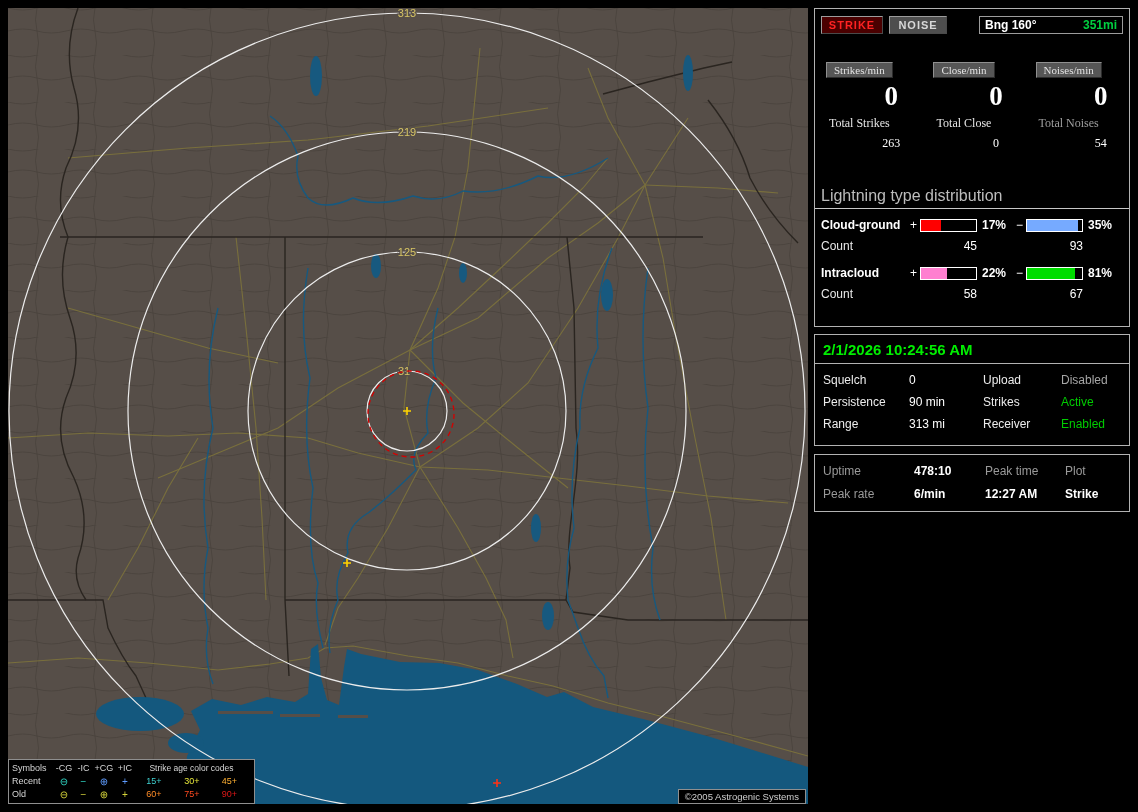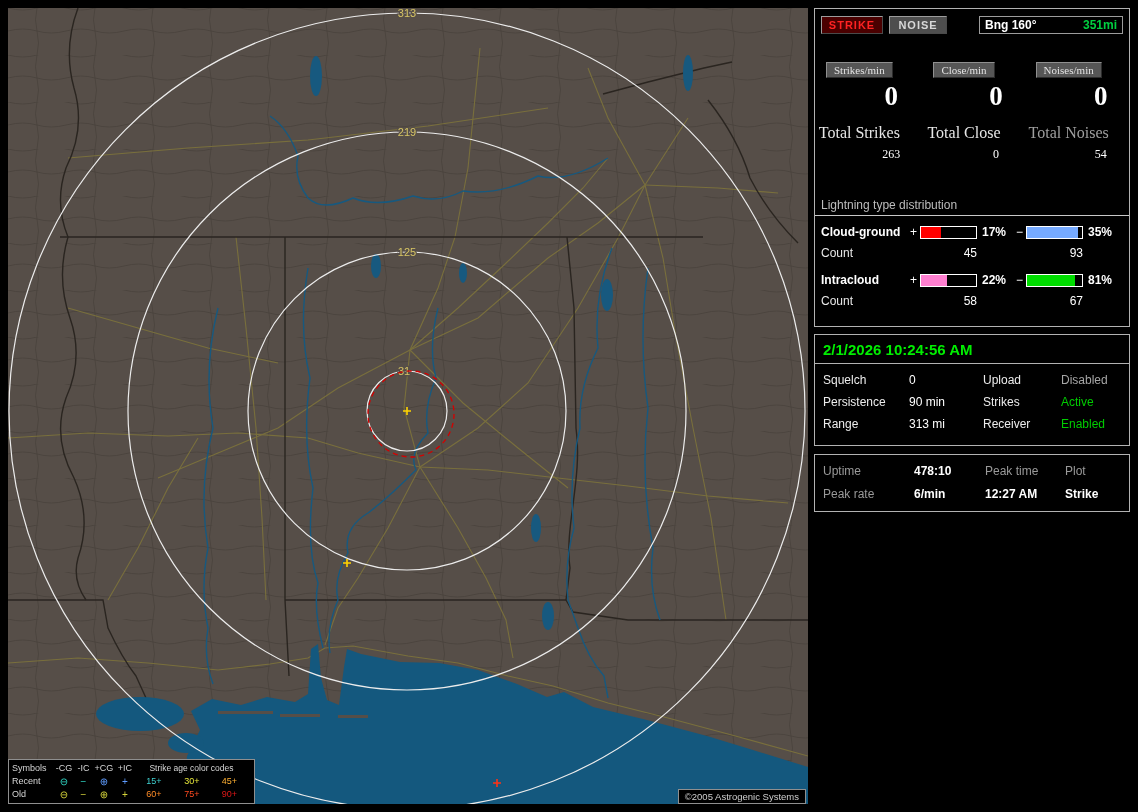--- a/index.html
+++ b/index.html
@@ -37,25 +37,25 @@
        width:132px;height:16px;border:1px solid #9c9c9c;padding:0 5px;font-size:12px;
        font-weight:bold;color:#fff;}
   .bng .mi{color:#00d040;}
 
   .rates{display:grid;grid-template-columns:1fr 1fr 1fr;margin-top:26px;}
   .ratecol{text-align:center;font-family:Liberation Serif, serif;}
   .ratebtn{display:inline-block;position:relative;left:-8px;font-size:11px;background:#565656;
            color:#e4e4e4;border:1px solid;border-color:#909090 #2c2c2c #2c2c2c #909090;
            padding:1px 7px;cursor:default;}
   .zero{position:relative;left:24px;font-size:27px;font-weight:bold;color:#fff;margin-top:3px;}
-  .tlabel{position:relative;left:-8px;font-size:16px;margin-top:12px;}
+  .tlabel{position:relative;left:-8px;font-size:12px;margin-top:4px;}
   .tvalue{position:relative;left:24px;font-size:12px;color:#fff;margin-top:5px;}
 
   .dist{margin-top:36px;}
-  .dist-title{font-size:12px;color:#bdbdbd;padding:0 6px 3px;border-bottom:1px solid #c8c8c8;}
+  .dist-title{font-size:16px;color:#bdbdbd;padding:0 6px 3px;border-bottom:1px solid #c8c8c8;}
   .drow{display:grid;grid-template-columns:86px 13px 57px 36px 13px 57px 34px;align-items:center;
         padding:0 6px;margin-top:9px;font-size:12px;}
   .drow2{margin-top:13px;}
   .crow{margin-top:7px;}
   .dname{font-weight:bold;color:#fff;}
   .sign{color:#fff;text-align:center;}
   .bar{height:11px;border:1px solid #fff;background:#000;}
   .bar i{display:block;height:100%;}
   .pct{font-weight:bold;color:#fff;padding-left:5px;}
   .cnt{text-align:right;color:#fff;}

